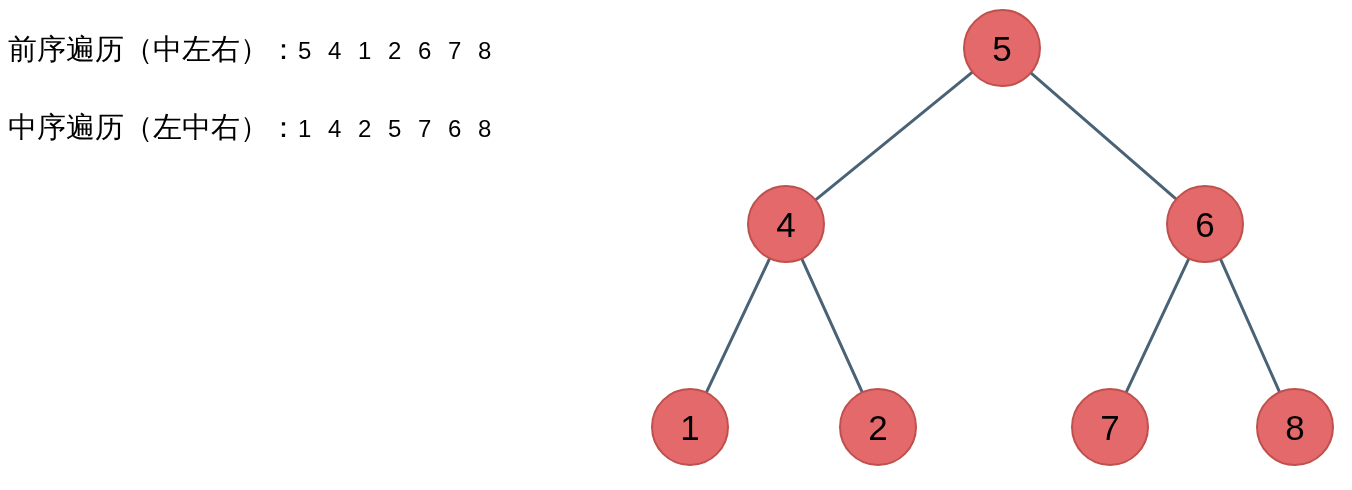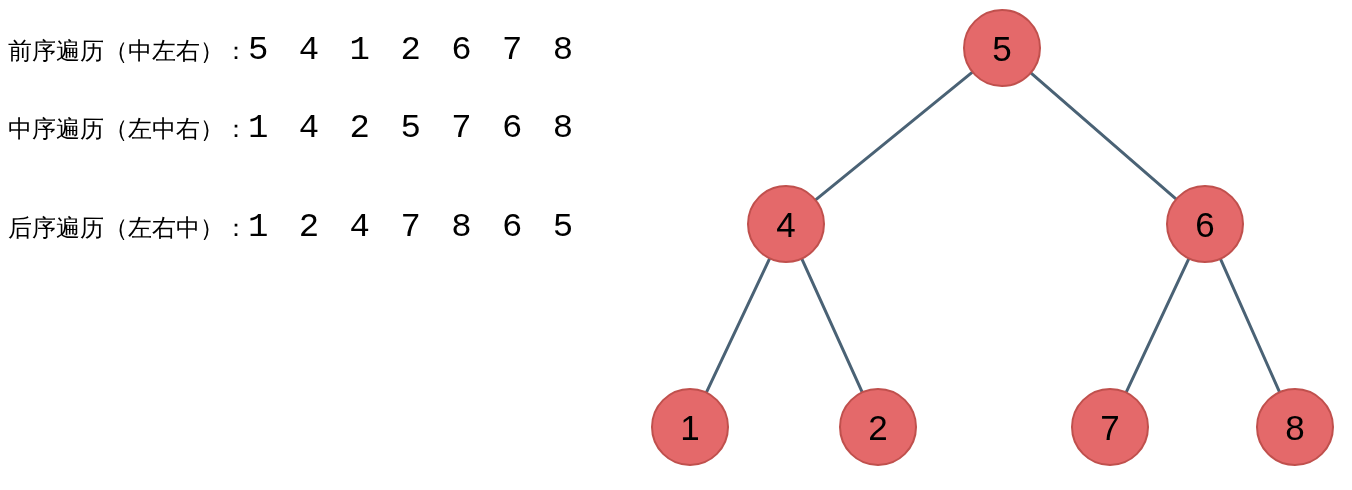--- a/index.html
+++ b/index.html
@@ -28,26 +28,25 @@
     position: absolute;
     left: 0;
     white-space: nowrap;
     color: #000000;
     font-size: 34px;
     line-height: 34px;
     font-weight: 400;
     letter-spacing: 0px;
   }
   .traversal-line .label {
-    font-size: 24px;
+    font-size: 29px;
   }
   .traversal-line .seq {
-    font-size: 34px;
+    font-size: 24px;
     letter-spacing: 5px;
-    font-family: Liberation Mono, monospace;
   }
   #line-0 { top: 30px; }
   #line-1 { top: 108px; }
   #line-2 { top: 207px; }
 
   
   #tree {
     position: absolute;
     left: 0;
     top: 0;
@@ -88,23 +87,20 @@
 
 <div id="canvas">
 
   <div id="traversals">
     <div class="traversal-line" id="line-0">
       <span class="label">前序遍历（中左右）：</span><span class="seq">5 4 1 2 6 7 8</span>
     </div>
     <div class="traversal-line" id="line-1">
       <span class="label">中序遍历（左中右）：</span><span class="seq">1 4 2 5 7 6 8</span>
     </div>
-    <div class="traversal-line" id="line-2">
-      <span class="label">后序遍历（左右中）：</span><span class="seq">1 2 4 7 8 6 5</span>
-    </div>
   </div>
 
   <div id="tree">
     <svg id="edge-layer" viewBox="0 0 1352 490" width="1352" height="490" xmlns="http://www.w3.org/2000/svg">
         <line x1="973.3163055358604" y1="71.37189919300272" x2="814.6836944641396" y2="200.62810080699728" stroke="#4A6275" stroke-width="3" stroke-linecap="round"></line>
         <line x1="1029.9559517071468" y1="72.23767241604845" x2="1177.0440482928532" y2="199.76232758395156" stroke="#4A6275" stroke-width="3" stroke-linecap="round"></line>
         <line x1="770.1820570933288" y1="257.4483584380652" x2="705.8179429066712" y2="393.5516415619348" stroke="#4A6275" stroke-width="3" stroke-linecap="round"></line>
         <line x1="801.2731760017318" y1="257.7005948733865" x2="862.7268239982682" y2="393.2994051266135" stroke="#4A6275" stroke-width="3" stroke-linecap="round"></line>
         <line x1="1189.317097274083" y1="257.51188687748606" x2="1125.682902725917" y2="393.48811312251394" stroke="#4A6275" stroke-width="3" stroke-linecap="round"></line>
         <line x1="1219.9961969666394" y1="257.8247553803091" x2="1280.0038030333606" y2="393.1752446196909" stroke="#4A6275" stroke-width="3" stroke-linecap="round"></line>

